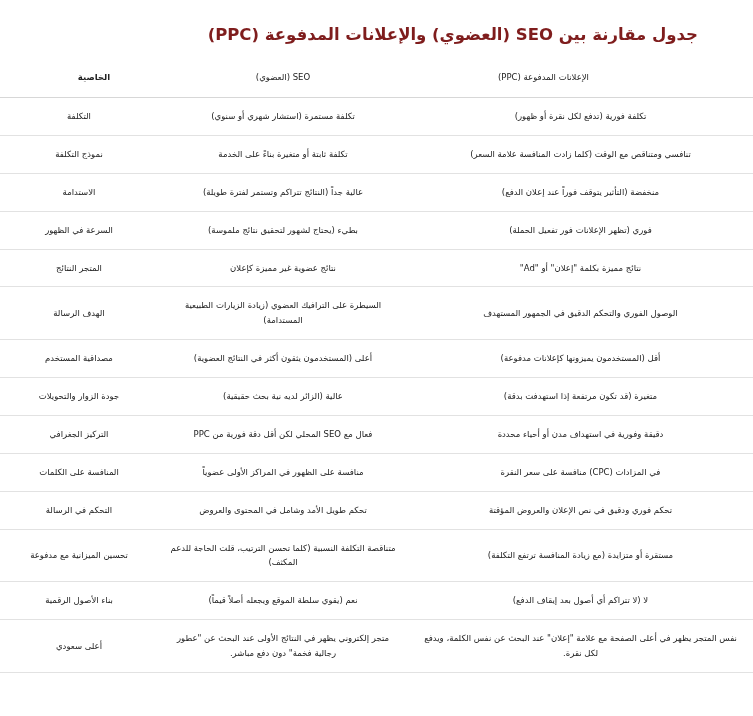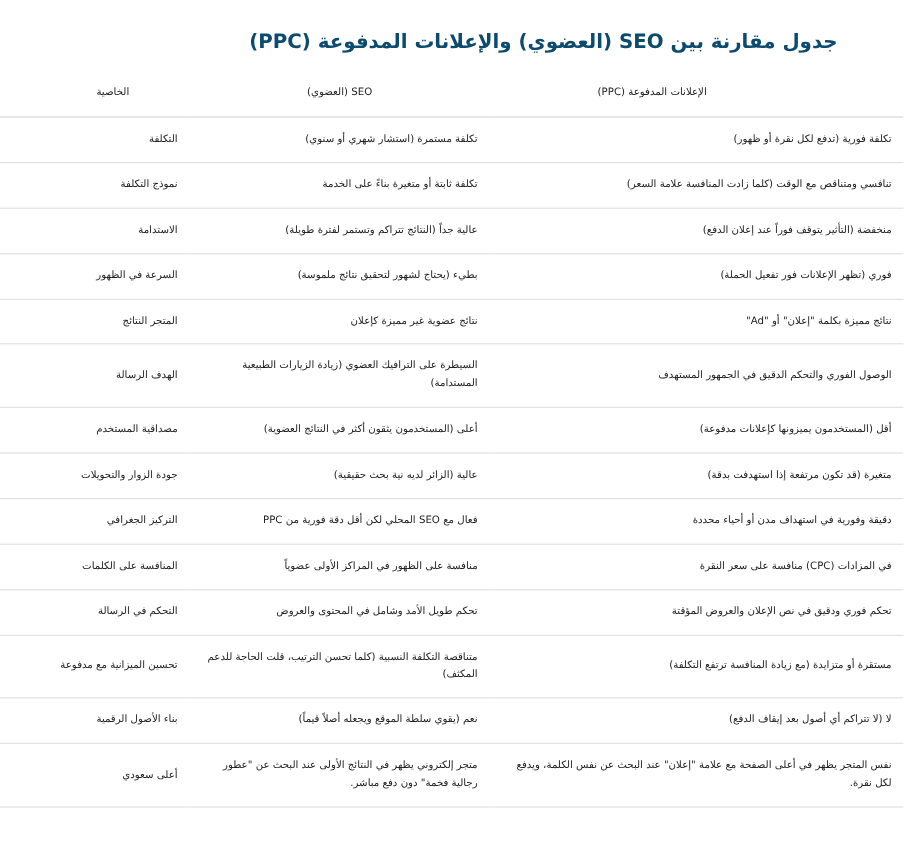--- a/index.html
+++ b/index.html
@@ -17,21 +17,21 @@
   }
   .page {
     width: 753px;
     box-sizing: border-box;
     padding: 0;
     position: relative;
   }
   .doc-title {
     font-size: 16.5px;
     font-weight: bold;
-    color: #0c4a6e;
+    color: #7f1d1d;
     text-align: right;
     padding: 12px 55px 0 40px;
     line-height: 1.5;
     letter-spacing: 0px;
     direction: rtl;
   }
   table.cmp {
     width: 753px;
     border-collapse: collapse;
     table-layout: fixed;
@@ -50,28 +50,29 @@
     padding: 6px 10px 14px 10px;
     vertical-align: bottom;
     border: none;
     line-height: 1.45;
     white-space: nowrap;
   }
   table.cmp thead th.feat-head {
     text-align: center;
     padding-left: 34px;
     padding-right: 4px;
+    font-weight: bold;
   }
   table.cmp thead th.ppc-head {
     padding-right: 84px;
   }
   table.cmp tbody td {
     font-size: 8.5px;
     color: #222222;
-    text-align: right;
+    text-align: center;
     vertical-align: middle;
     padding: 11px 10px 11px 10px;
     border-top: 1px solid #e2e2e2;
     line-height: 1.75;
   }
   table.cmp tbody tr:first-child td {
     border-top: 1px solid #d7d7d7;
   }
   table.cmp tbody tr:last-child td {
     border-bottom: 1px solid #e2e2e2;

